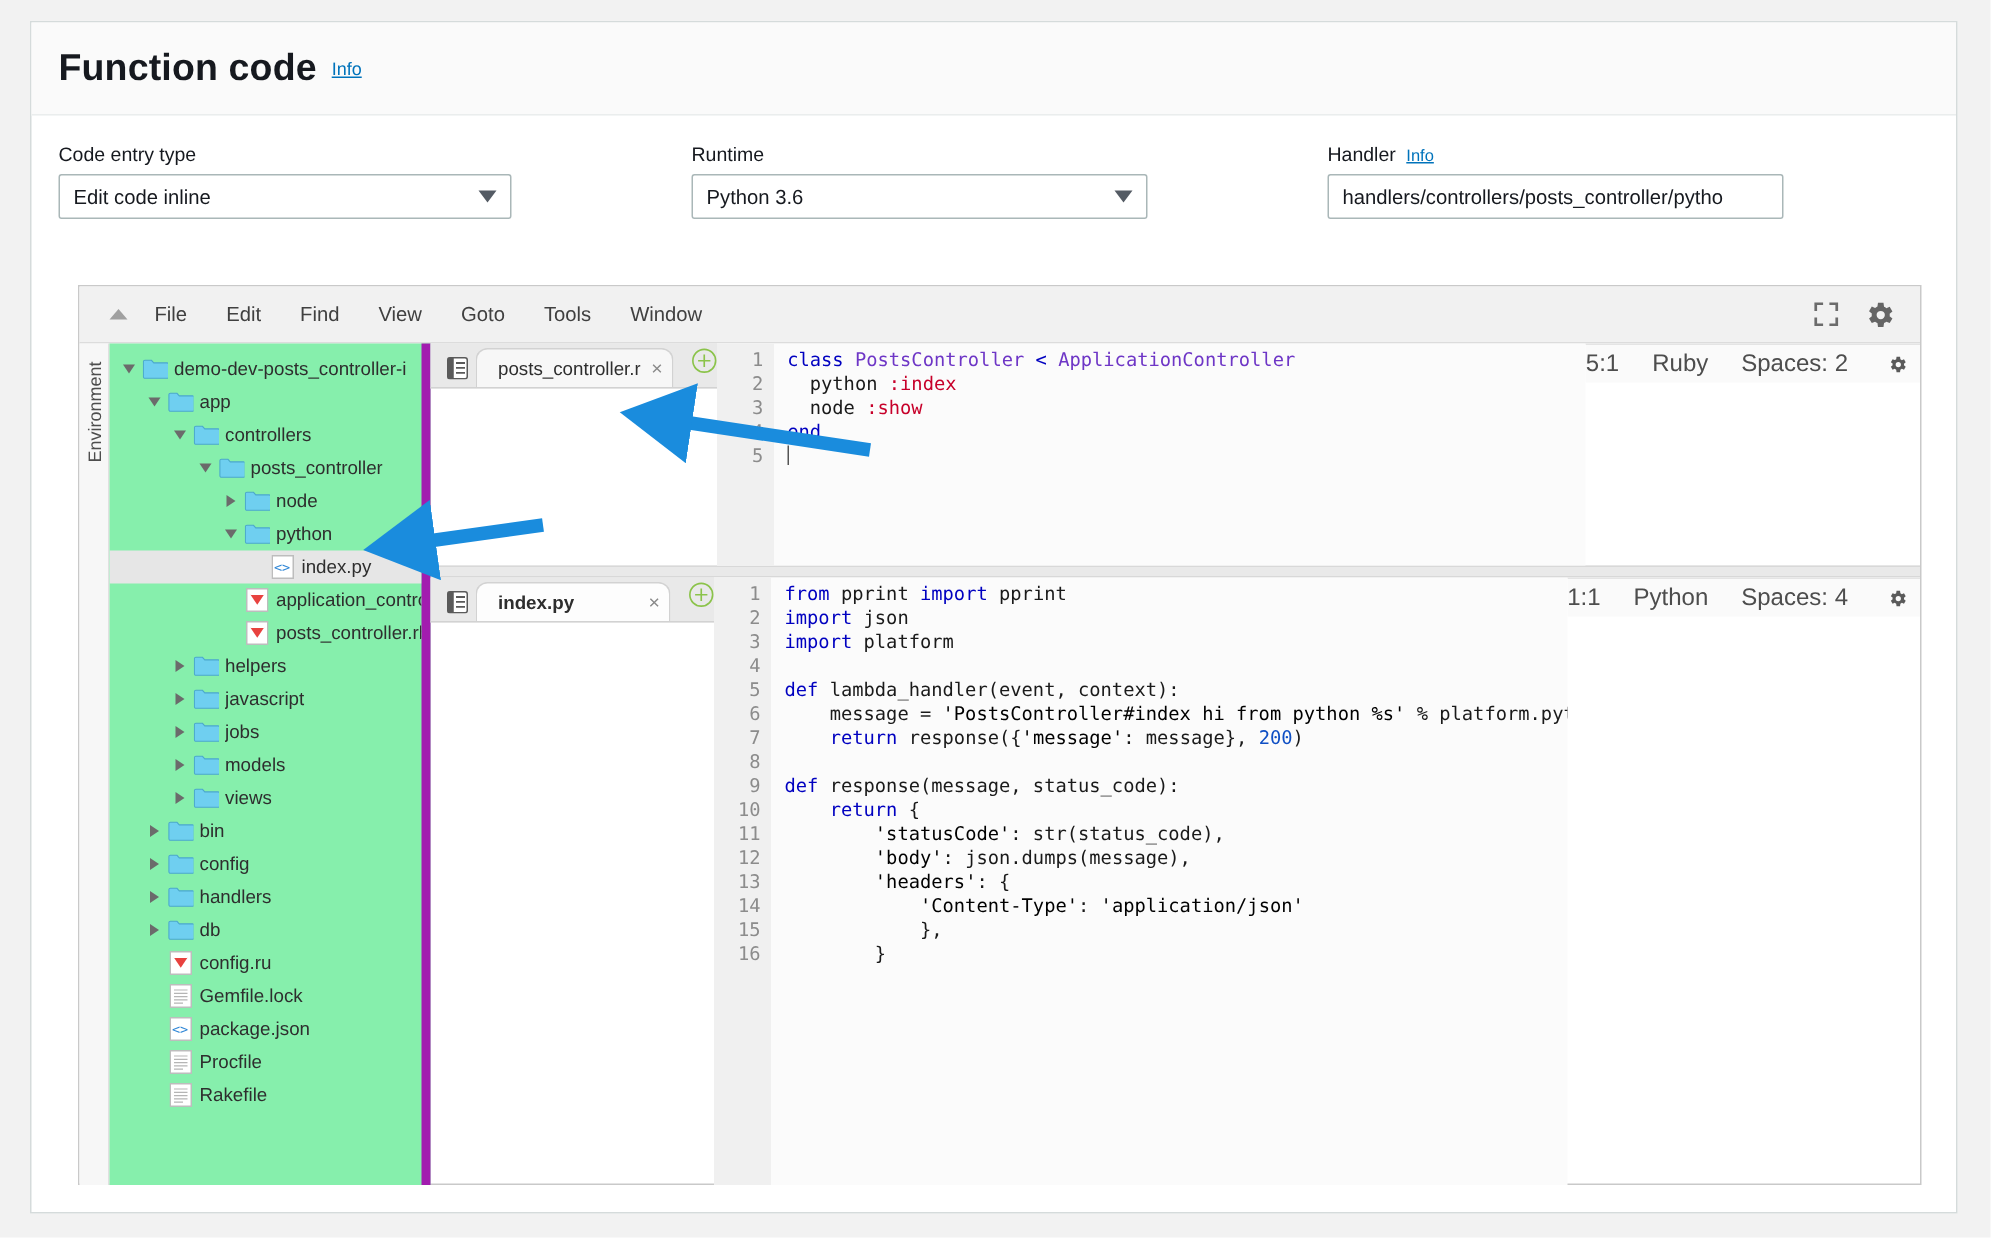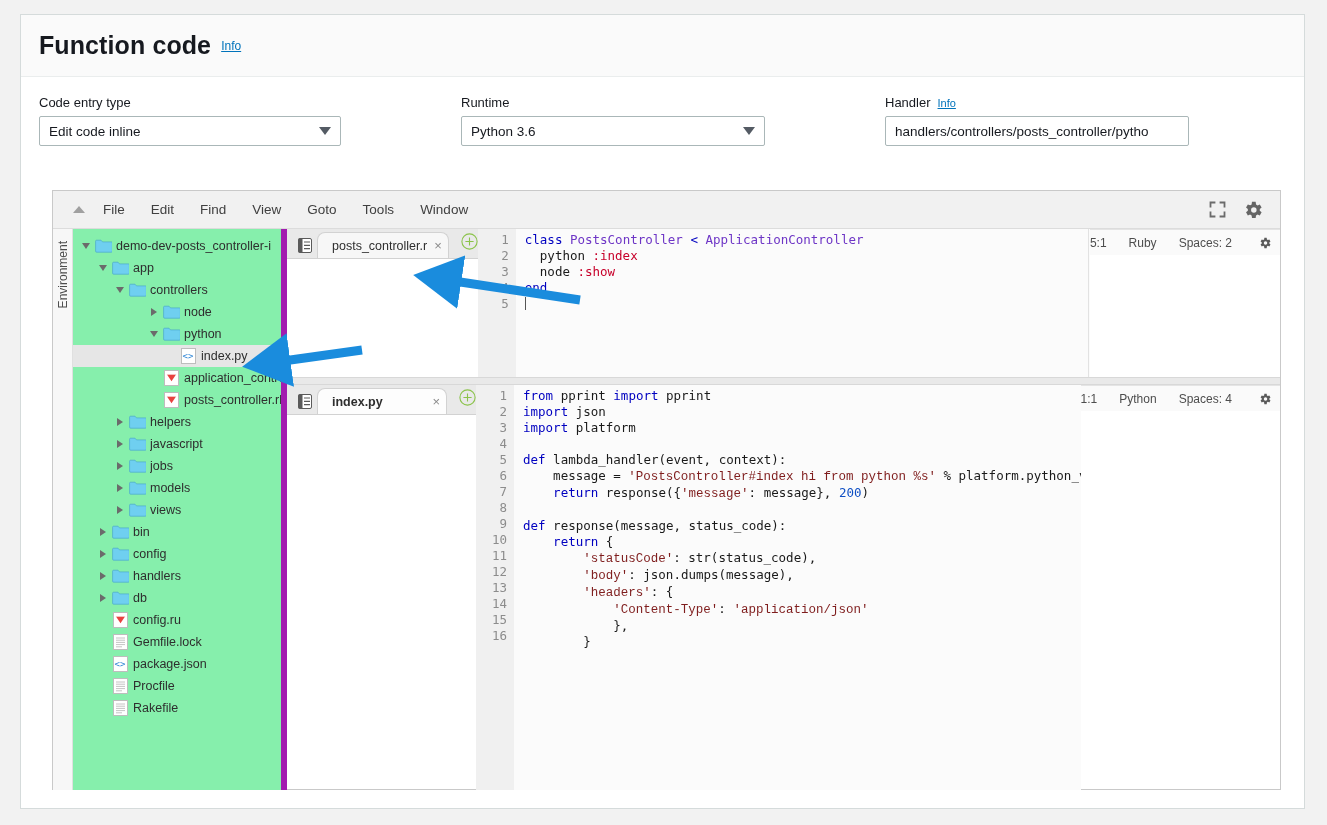--- a/index.html
+++ b/index.html
@@ -113,30 +113,30 @@
     flex:1;padding:3px 0 0 9px;box-sizing:border-box;
     font-family:"DejaVu Sans Mono","Liberation Mono",monospace;font-size:12.5px;line-height:16px;
     color:#1a1a1a;white-space:pre;position:relative;
   }
   .margin-rule{position:absolute;top:0;bottom:0;width:1px;background:#e2e2e2;}
   .caret-bar{display:inline-block;width:1px;height:13px;background:#555;vertical-align:-2px;}
 
   .statusbar{
     height:26px;background:#fafafa;border-top:1px solid #e4e4e4;
     display:flex;align-items:center;justify-content:flex-end;
-    font-size:12px;color:#4d4d4d;padding-right:8px;box-sizing:border-box;gap:22px;
+    font-size:16px;color:#4d4d4d;padding-right:8px;box-sizing:border-box;gap:22px;
   }
   .statusbar .sb-gear{margin-left:4px;display:flex;align-items:center;}
   .pane-divider{height:6px;background:#e9e9e9;border-top:1px solid #d8d8d8;border-bottom:1px solid #d8d8d8;}
 
   
   .k  {color:#0000c0;}
   .cls{color:#6e36c6;}
   .sym{color:#c7002a;}
-  .str{color:#7f1d1d;font-family:Liberation Mono, monospace;}
+  .str{color:#000000;}
   .num{color:#0f4fc4;}
 
   
   .overlay{position:absolute;left:0;top:0;width:1327px;height:825px;pointer-events:none;}
 </style>
 </head>
 <body>
 
 <div class="card">
 
@@ -240,20 +240,32 @@
             <span style="display:inline-block;width:40px;flex:0 0 40px;"></span>
             <span class="tw">
               <span class="tri-down"></span>
             </span>
             <span class="ficon">
               <svg width="17" height="14" viewBox="0 0 17 14">
                 <path d="M0.6 2.2a1 1 0 011-1h4.4l1.5 1.7h8.9a1 1 0 011 1v8.3a1 1 0 01-1 1H1.6a1 1 0 01-1-1z" fill="#6fcff0" stroke="#4ba8cc" stroke-width="0.7"></path>
               </svg>
             </span>
             <span class="tree-label">controllers</span>
+          </div>
+          <div class="tree-row">
+            <span style="display:inline-block;width:57px;flex:0 0 57px;"></span>
+            <span class="tw">
+              <span class="tri-down"></span>
+            </span>
+            <span class="ficon">
+              <svg width="17" height="14" viewBox="0 0 17 14">
+                <path d="M0.6 2.2a1 1 0 011-1h4.4l1.5 1.7h8.9a1 1 0 011 1v8.3a1 1 0 01-1 1H1.6a1 1 0 01-1-1z" fill="#6fcff0" stroke="#4ba8cc" stroke-width="0.7"></path>
+              </svg>
+            </span>
+            <span class="tree-label">posts_controller</span>
           </div>
           <div class="tree-row">
             <span style="display:inline-block;width:74px;flex:0 0 74px;"></span>
             <span class="tw">
               <span class="tri-right"></span>
             </span>
             <span class="ficon">
               <svg width="17" height="14" viewBox="0 0 17 14">
                 <path d="M0.6 2.2a1 1 0 011-1h4.4l1.5 1.7h8.9a1 1 0 011 1v8.3a1 1 0 01-1 1H1.6a1 1 0 01-1-1z" fill="#6fcff0" stroke="#4ba8cc" stroke-width="0.7"></path>
               </svg>

